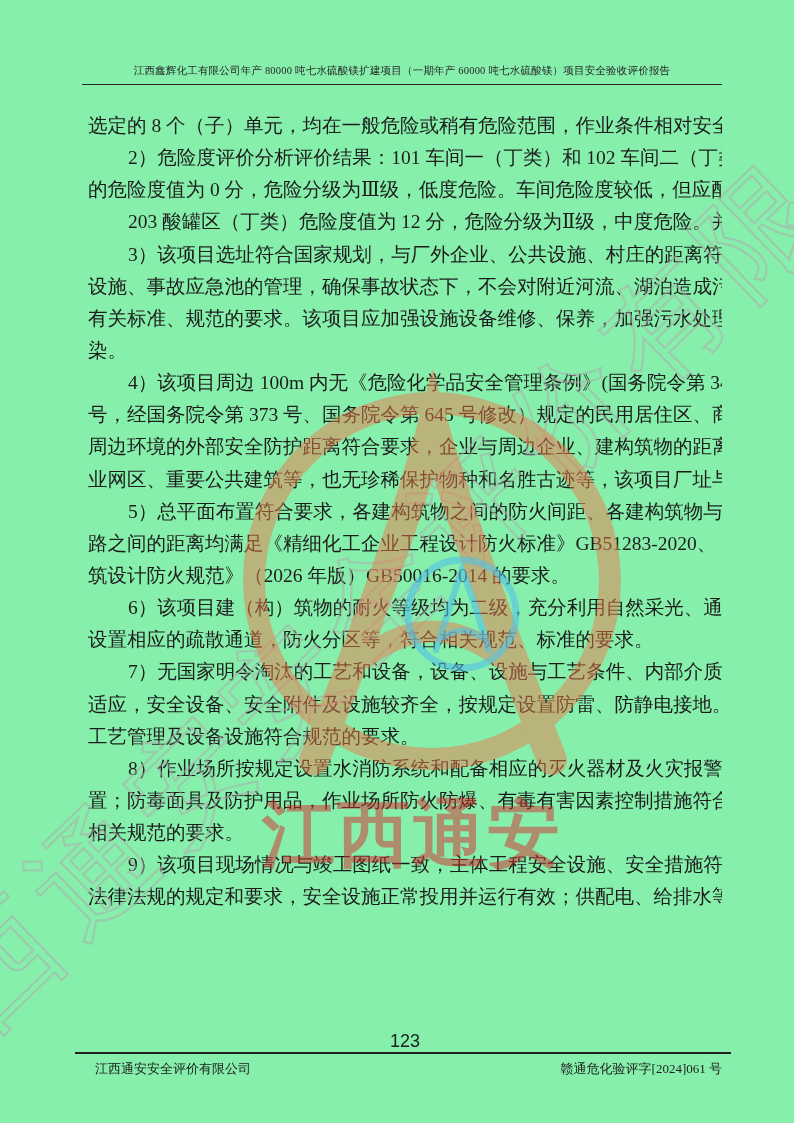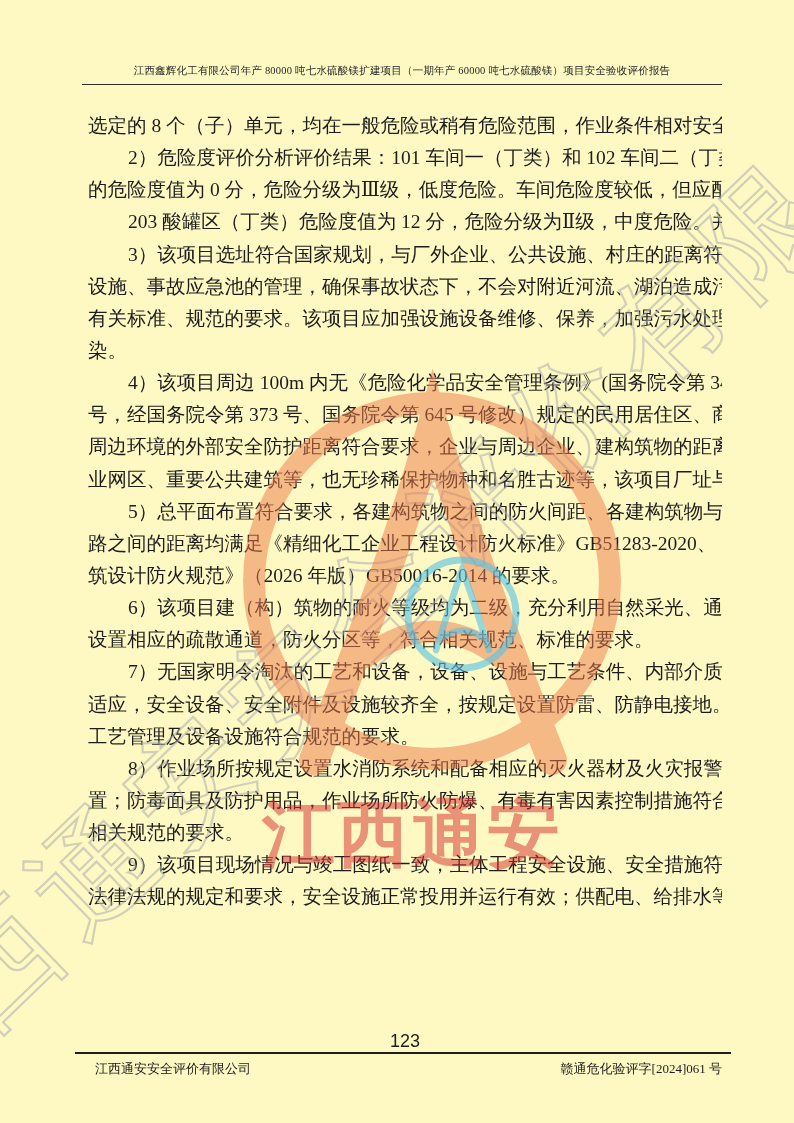--- a/index.html
+++ b/index.html
@@ -1,20 +1,20 @@
 <!DOCTYPE html>
 <html lang="zh"><head>
 <meta charset="utf-8">
 <style>
   html,body{margin:0;padding:0;background:#888;}
   .page{
     position:relative;
     width:794px;height:1123px;
     margin:0 auto;
-    background:#fef9c3;
+    background:#86efac;
     overflow:hidden;
     font-family:"Liberation Serif","DejaVu Serif",serif;
     color:#1d1d1d;
   }
   
   .hdr{
     position:absolute;left:80px;top:63px;width:644px;
     font-size:10.5px;line-height:15px;text-align:center;
     color:#262626;letter-spacing:.2px;white-space:nowrap;
   }

